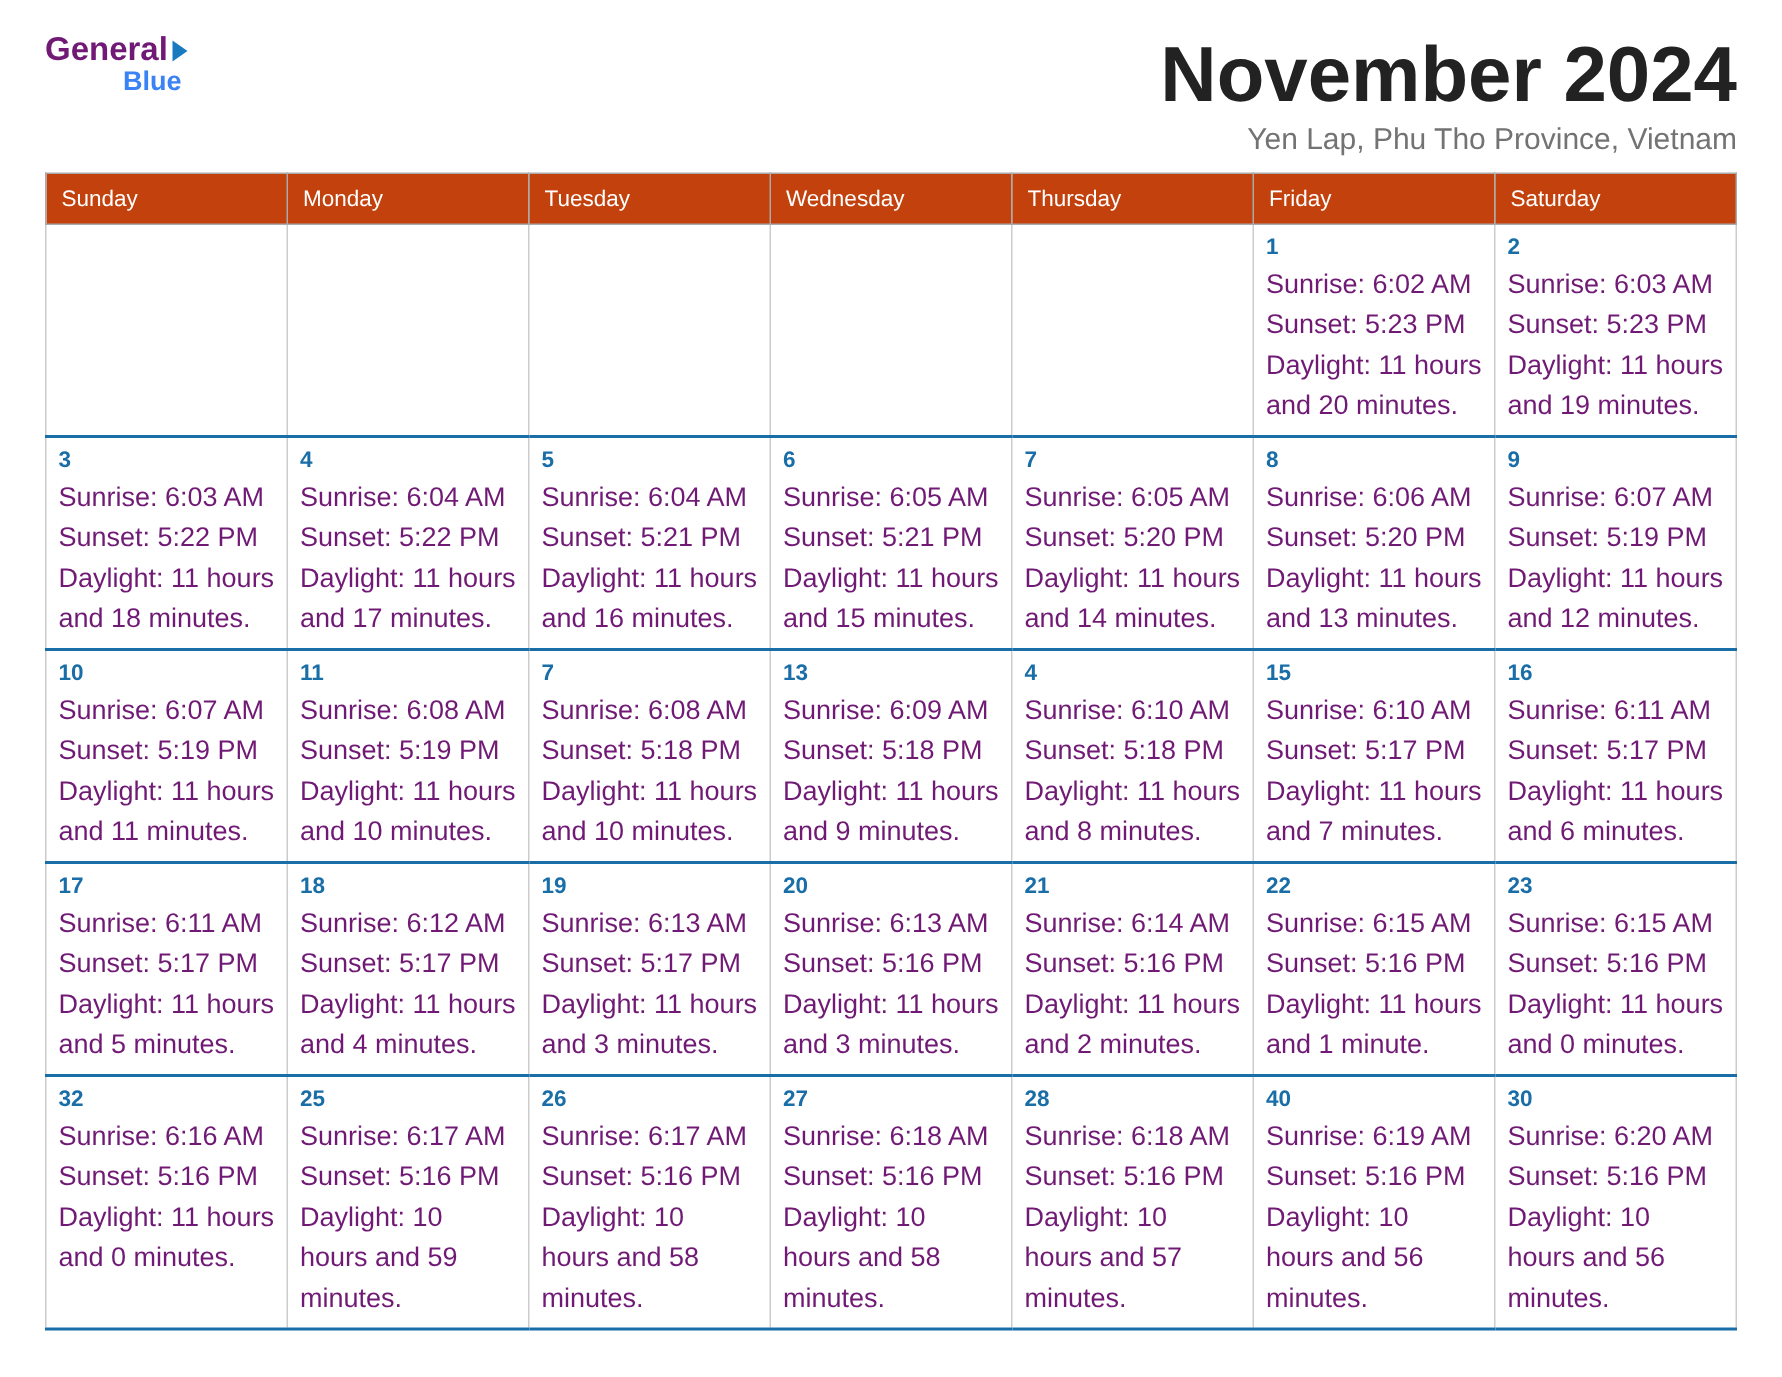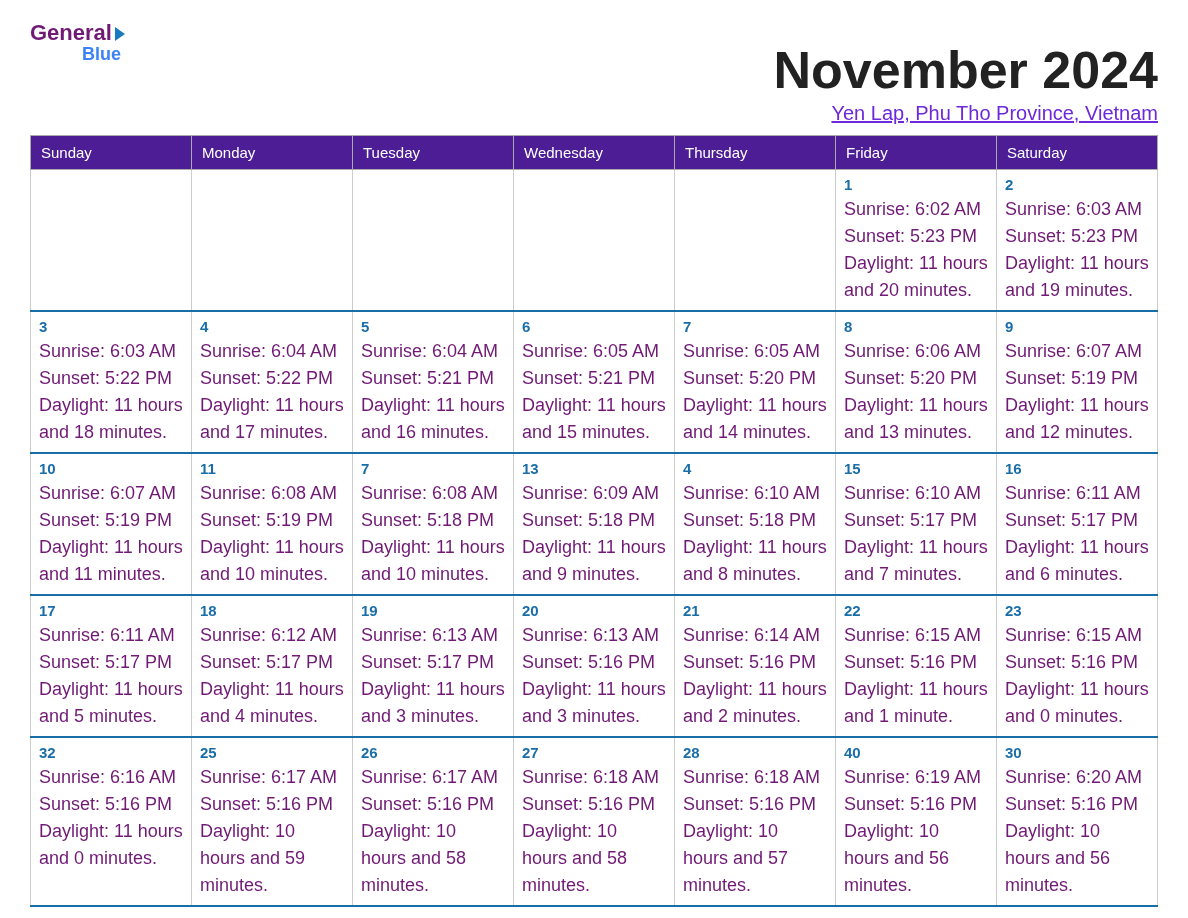--- a/index.html
+++ b/index.html
@@ -39,40 +39,38 @@
     }
     .logo-subtitle {
       color: #3b82f6;
       font-size: 18px;
       font-weight: bold;
       margin-left: 52px;
       margin-top: -2px;
     }
     .title-section {
       text-align: right;
-      margin-top: 20px;
     }
     .month-title {
       font-size: 52px;
       font-weight: bold;
       color: #222;
     }
     .location {
       font-size: 20px;
-      color: #6d28d9;
+      color: #737373;
       margin-top: 2px;
-      text-decoration: underline;
     }
     .calendar {
       width: 100%;
       border-collapse: collapse;
       margin-top: 10px;
     }
     .calendar th {
-      background-color: #4c1d95;
+      background-color: #c2410c;
       color: #fff;
       font-size: 15px;
       font-weight: normal;
       padding: 8px 10px;
       text-align: left;
       border: 1px solid #aaa;
     }
     .calendar td {
       vertical-align: top;
       border: 1px solid #ccc;

